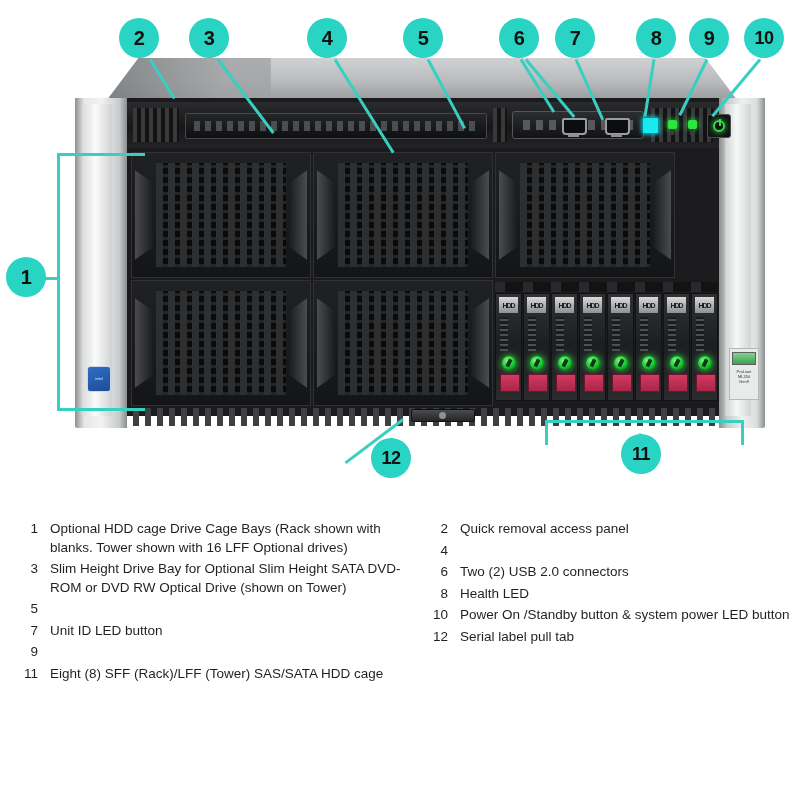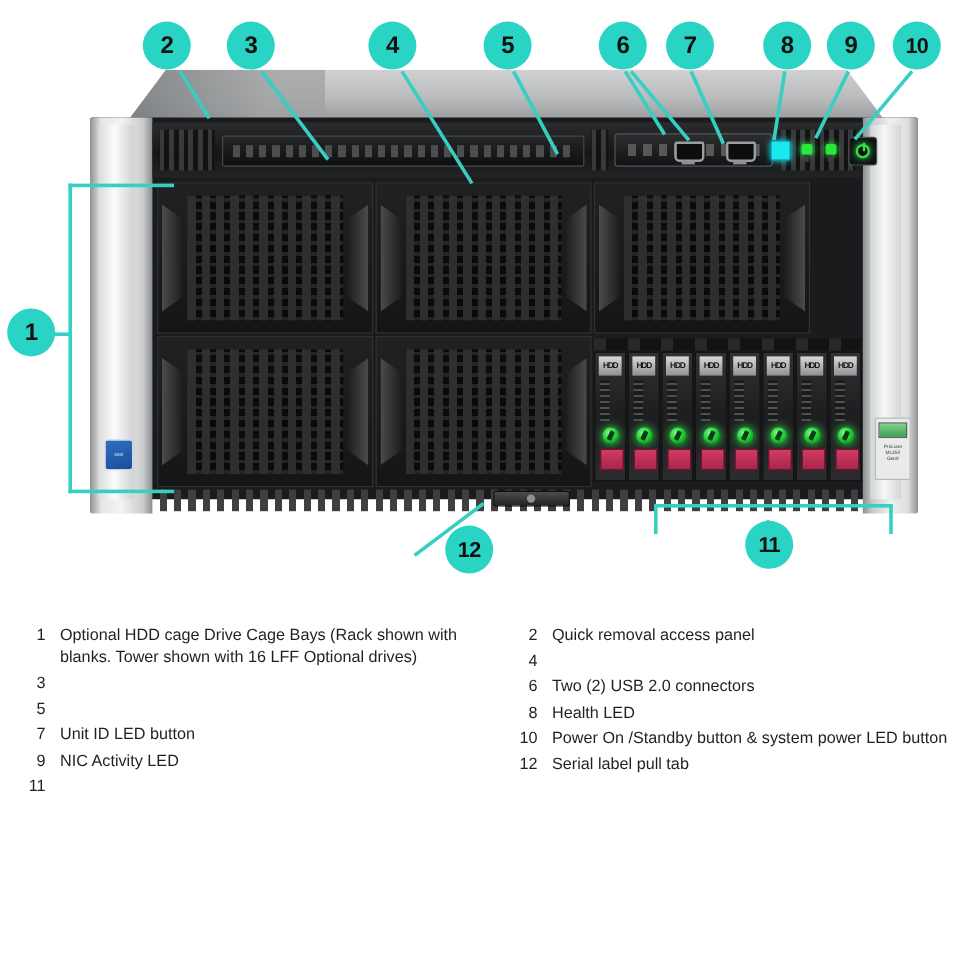--- a/index.html
+++ b/index.html
@@ -466,34 +466,35 @@
 
 <div id="legend">
 
   <div class="legend-col left">
     <div class="lg-item">
       <div class="lg-num">1</div>
       <div class="lg-txt">Optional HDD cage Drive Cage Bays (Rack shown with blanks. Tower shown with 16 LFF Optional drives)</div>
     </div>
     <div class="lg-item">
       <div class="lg-num">3</div>
+      <div class="lg-txt">Slim Height Drive Bay for Optional Slim Height SATA DVD-ROM or DVD RW Optical Drive (shown on Tower)</div>
     </div>
     <div class="lg-item">
       <div class="lg-num">5</div>
     </div>
     <div class="lg-item">
       <div class="lg-num">7</div>
       <div class="lg-txt">Unit ID LED button</div>
     </div>
     <div class="lg-item">
       <div class="lg-num">9</div>
-      <div class="lg-txt">NIC Activity LED</div>
     </div>
     <div class="lg-item">
       <div class="lg-num">11</div>
+      <div class="lg-txt">Eight (8) SFF (Rack)/LFF (Tower) SAS/SATA HDD cage</div>
     </div>
   </div>
 
   <div class="legend-col right">
     <div class="lg-item">
       <div class="lg-num">2</div>
       <div class="lg-txt">Quick removal access panel</div>
     </div>
     <div class="lg-item">
       <div class="lg-num">4</div>

